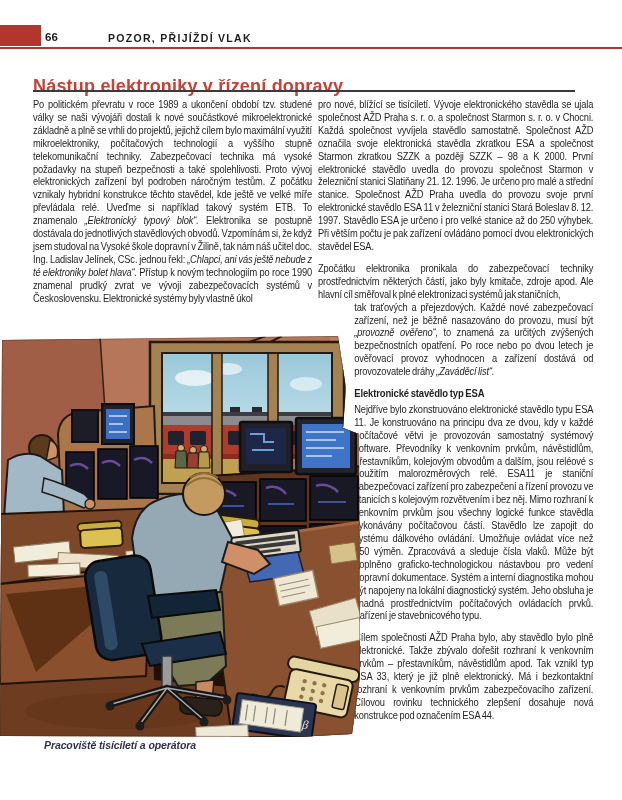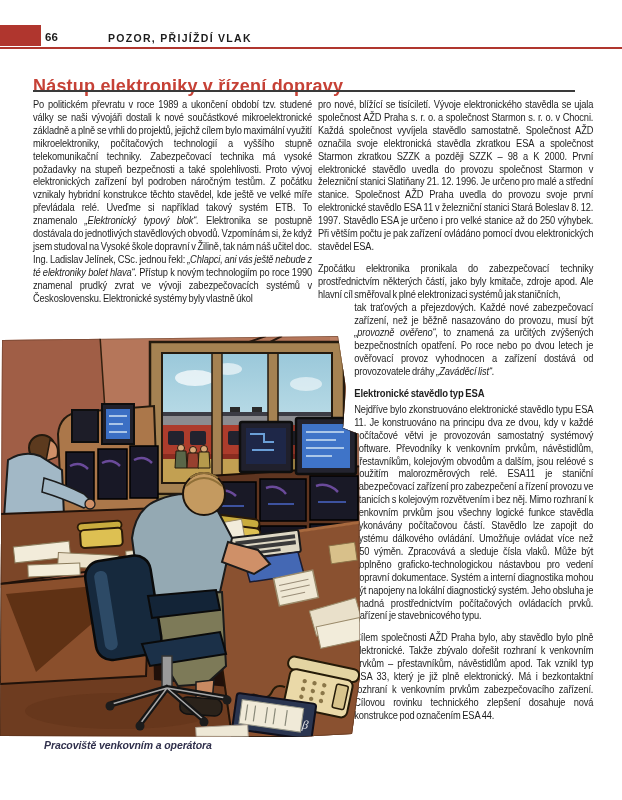--- a/index.html
+++ b/index.html
@@ -265,14 +265,14 @@
         <rect x="240" y="368" width="62" height="24" fill="#f0ead8" stroke="#9a9a8a" stroke-width="1"></rect>
         <path d="M246,372 v16 M254,372 v16 M266,372 v16 M274,372 v16 M286,372 v16" stroke="#8a8a7a" stroke-width="1.2"></path>
         <text x="303" y="388" font-size="12" font-style="italic" fill="#e8e8e8" font-family="Liberation Serif, serif">β</text>
       </g>
       <rect x="196" y="390" width="52" height="12" fill="#eee8d6" stroke="#aaa092" stroke-width="1" transform="rotate(-3 222 396)"></rect>
 
       <path d="M2,4 L338,0 L346,52 L343,92 L359,98 L360,340 L352,398 L296,401 L0,400 Z" fill="none" stroke="#2c1c10" stroke-width="1.5" opacity=".35"></path>
     </g>
   </svg>
 
-  <div class="caption">Pracoviště venkovním a operátora</div>
+  <div class="caption">Pracoviště tisíciletí a operátora</div>
 </div>
 
 </body></html>

